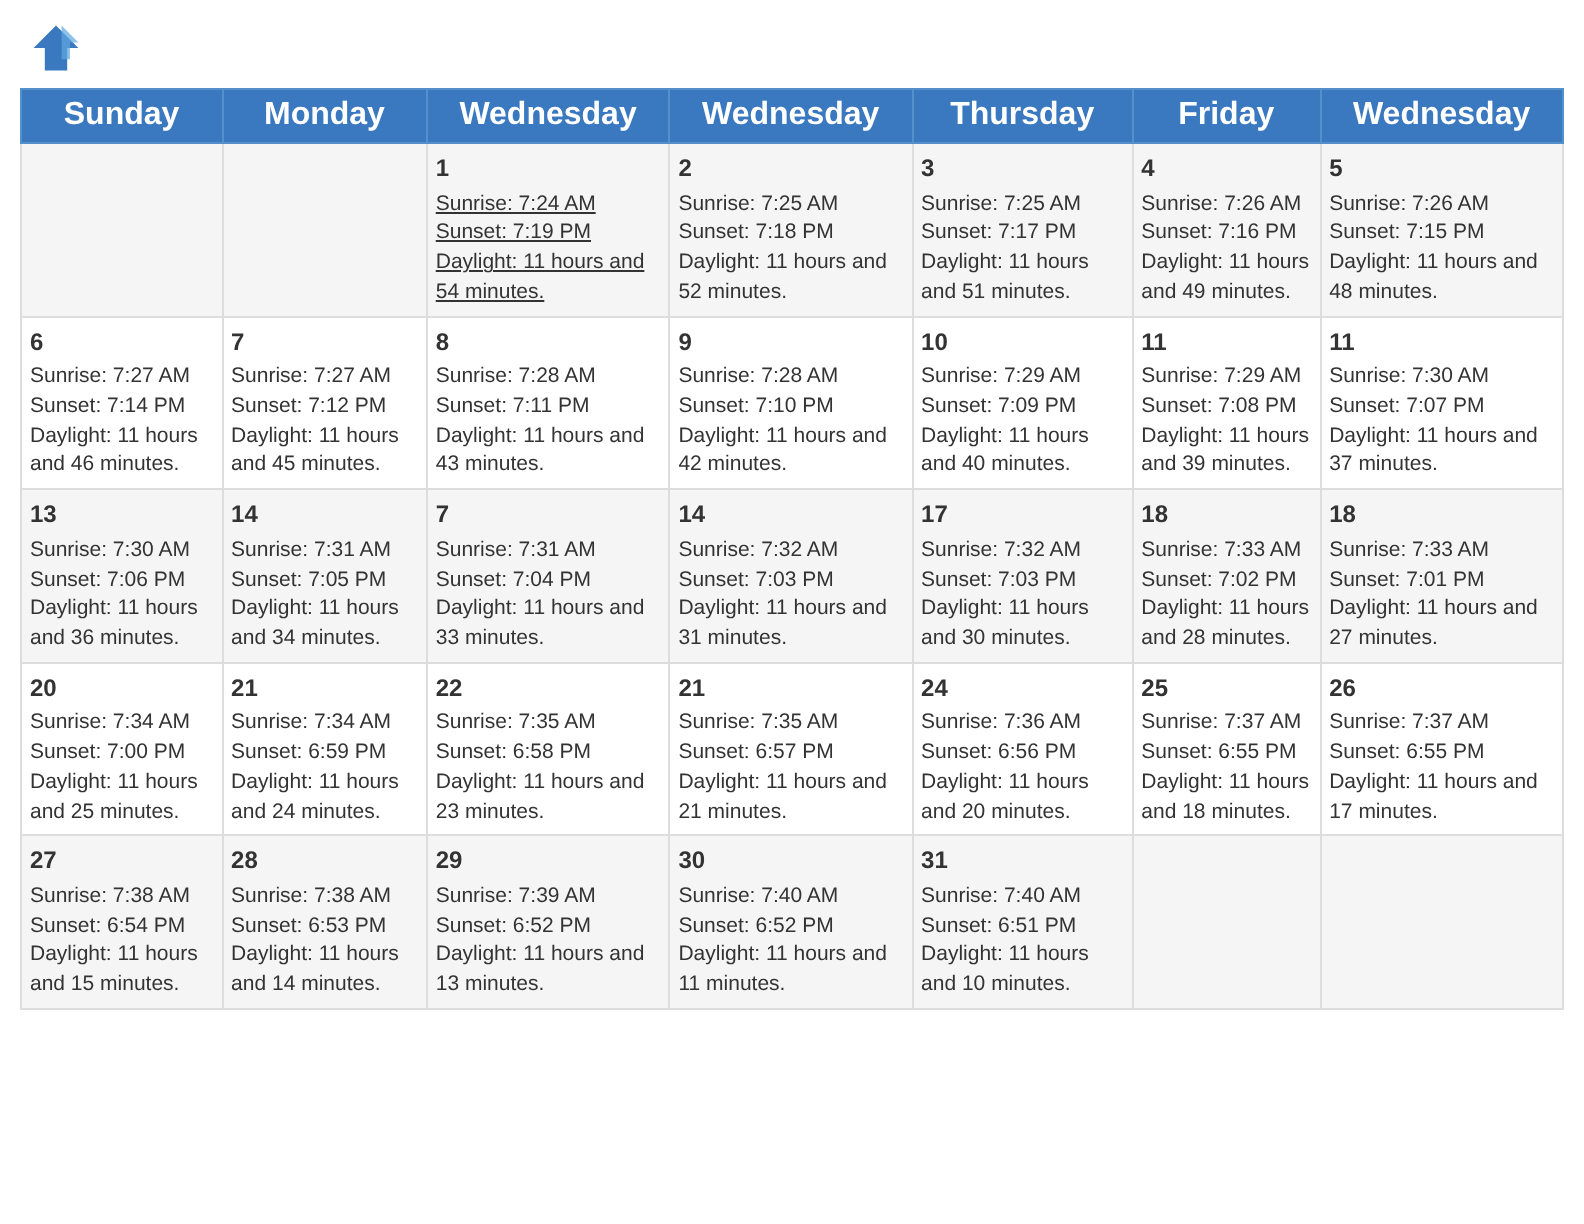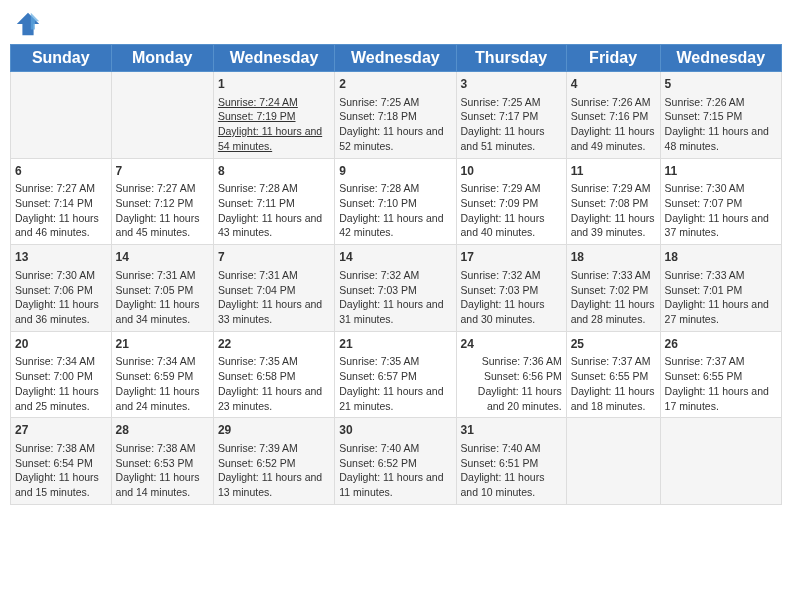--- a/index.html
+++ b/index.html
@@ -266,21 +266,21 @@
 Daylight: 11 hours and 23 minutes.</div>
         </td>
         <td>
           <span class="day-num">21</span>
           <div class="day-info" style="white-space: pre-line;">Sunrise: 7:35 AM
 Sunset: 6:57 PM
 Daylight: 11 hours and 21 minutes.</div>
         </td>
         <td>
           <span class="day-num">24</span>
-          <div class="day-info" style="white-space: pre-line; text-align: right;">Sunrise: 7:36 AM
+          <div class="day-info" style="white-space: pre-line;">Sunrise: 7:36 AM
 Sunset: 6:56 PM
 Daylight: 11 hours and 20 minutes.</div>
         </td>
         <td>
           <span class="day-num">25</span>
           <div class="day-info" style="white-space: pre-line;">Sunrise: 7:37 AM
 Sunset: 6:55 PM
 Daylight: 11 hours and 18 minutes.</div>
         </td>
         <td>

